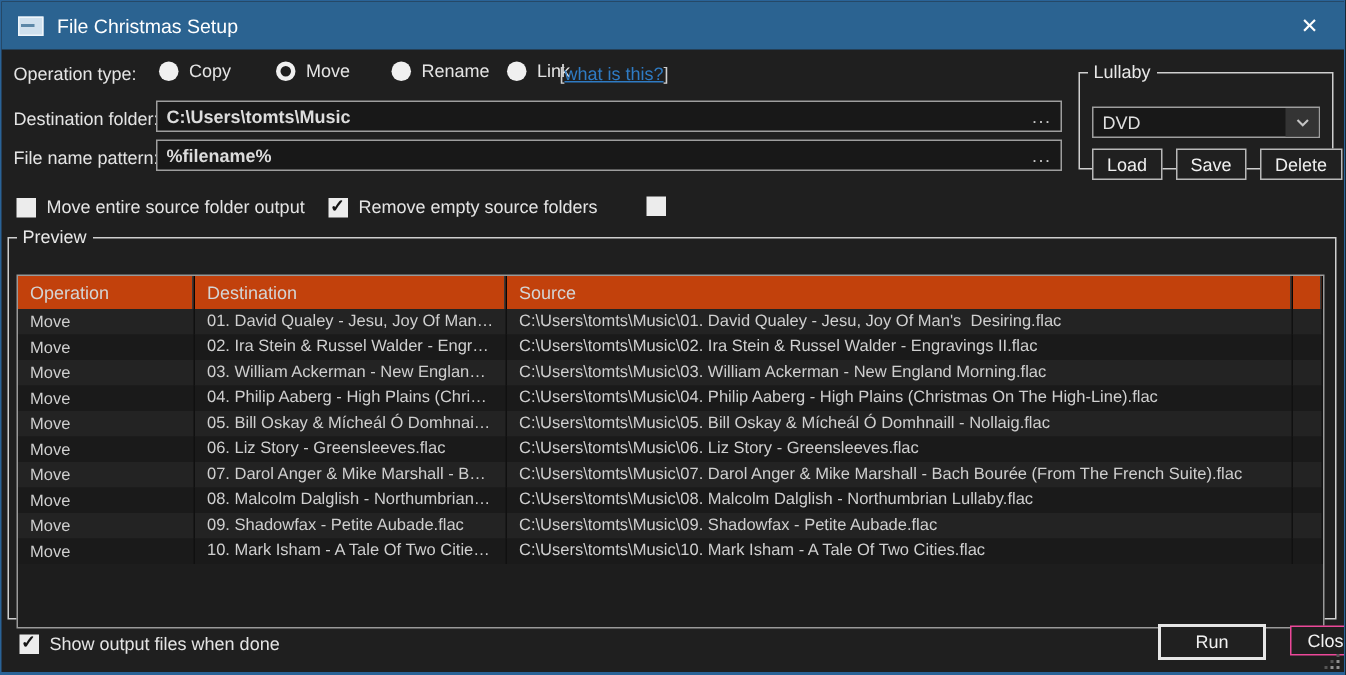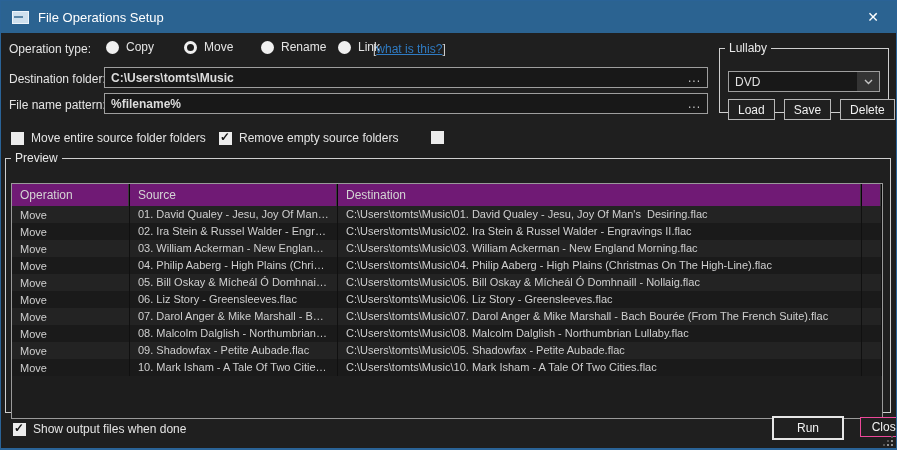--- a/index.html
+++ b/index.html
@@ -36,21 +36,21 @@
         display:flex;align-items:center;justify-content:center;padding:0 9px;font-size:12px;cursor:default;}
   
   .cb-item{position:absolute;display:flex;align-items:center;gap:7px;}
   .cb{width:13px;height:13px;background:#ececec;position:relative;flex:0 0 auto;}
   .cb.checked::after{content:"✓";position:absolute;left:1px;top:-2px;color:#141414;font-size:12px;font-weight:bold;}
   
   .preview{left:4px;top:150px;width:886px;height:262px;}
   .grid{position:absolute;left:5px;top:18px;width:872px;height:236px;box-sizing:border-box;
         border:1px solid #9a9a9a;background:#1d1d1d;overflow:hidden;font-size:11px;}
   .thead,.tr{display:grid;grid-template-columns:118px 208px 524px 1fr;}
-  .thead{height:22px;background:#701a75;color:#d4d4d4;font-size:12px;}
+  .thead{height:22px;background:#c2410c;color:#d4d4d4;font-size:12px;}
   .th{display:flex;align-items:center;padding:0 8px;border-right:1px solid #060606;box-shadow:inset -1px 0 0 #3a3a3a;
       white-space:pre;overflow:hidden;}
   .tr{height:17px;color:#cfcfcf;}
   .tr:nth-child(odd){background:#232323;}
   .tr:nth-child(even){background:#1a1a1a;}
   .td{display:flex;align-items:center;padding:0 8px;border-right:1px solid #101010;white-space:pre;overflow:hidden;}
   .td-src{text-overflow:ellipsis;display:block;line-height:17px;}
   .td-dst{text-overflow:ellipsis;display:block;line-height:17px;}
   
   .btn{position:absolute;box-sizing:border-box;background:#202020;color:#f2f2f2;font-size:12px;
@@ -61,21 +61,21 @@
   .grip::after{content:"";position:absolute;right:0;bottom:0;width:2px;height:2px;background:#8f8f8f;
        box-shadow:-4px 0 0 #8f8f8f,0 -4px 0 #8f8f8f,-8px 0 0 #555,0 -8px 0 #555,-4px -4px 0 #555;}
 </style>
 </head>
 <body>
 
 <div class="window">
 
   <div class="titlebar">
     <span class="app-icon"></span>
-    <span class="title-text">File Operations Setup</span>
+    <span class="title-text">File Christmas Setup</span>
     <span class="close-btn">✕</span>
   </div>
 
   <span class="lbl" style="left:8px;top:41px">Operation type:</span>
   <span class="radio-opt" style="left:105px">
     <span class="radio"></span>
     <span>Copy</span>
   </span>
   <span class="radio-opt" style="left:183px">
     <span class="radio checked"></span>
@@ -117,37 +117,37 @@
     </div>
     <div class="preset-btns">
       <span class="sbtn">Load</span>
       <span class="sbtn">Save</span>
       <span class="sbtn">Delete</span>
     </div>
   </fieldset>
 
   <span class="cb-item" style="left:10px;top:130px">
     <span class="cb"></span>
-    <span>Move entire source folder folders</span>
+    <span>Move entire source folder output</span>
   </span>
   <span class="cb-item" style="left:218px;top:130px">
     <span class="cb checked"></span>
     <span>Remove empty source folders</span>
   </span>
   <span class="cb-item" style="left:430px;top:130px">
     <span class="cb"></span>
   </span>
 
   <fieldset class="preview">
     <legend>Preview</legend>
     <div class="grid">
       <div class="thead">
         <span class="th">Operation</span>
+        <span class="th">Destination</span>
         <span class="th">Source</span>
-        <span class="th">Destination</span>
         <span class="th"></span>
       </div>
       <div>
           <div class="tr">
             <div class="td td-op">Move</div>
             <div class="td td-src">01. David Qualey - Jesu, Joy Of Man's  Desiring.flac</div>
             <div class="td td-dst">C:\Users\tomts\Music\01. David Qualey - Jesu, Joy Of Man's  Desiring.flac</div>
             <div class="td td-blank"></div>
           </div>
           <div class="tr">
@@ -188,21 +188,21 @@
           </div>
           <div class="tr">
             <div class="td td-op">Move</div>
             <div class="td td-src">08. Malcolm Dalglish - Northumbrian Lullaby.flac</div>
             <div class="td td-dst">C:\Users\tomts\Music\08. Malcolm Dalglish - Northumbrian Lullaby.flac</div>
             <div class="td td-blank"></div>
           </div>
           <div class="tr">
             <div class="td td-op">Move</div>
             <div class="td td-src">09. Shadowfax - Petite Aubade.flac</div>
-            <div class="td td-dst">C:\Users\tomts\Music\05. Shadowfax - Petite Aubade.flac</div>
+            <div class="td td-dst">C:\Users\tomts\Music\09. Shadowfax - Petite Aubade.flac</div>
             <div class="td td-blank"></div>
           </div>
           <div class="tr">
             <div class="td td-op">Move</div>
             <div class="td td-src">10. Mark Isham - A Tale Of Two Cities.flac</div>
             <div class="td td-dst">C:\Users\tomts\Music\10. Mark Isham - A Tale Of Two Cities.flac</div>
             <div class="td td-blank"></div>
           </div>
         </div>
     </div>

